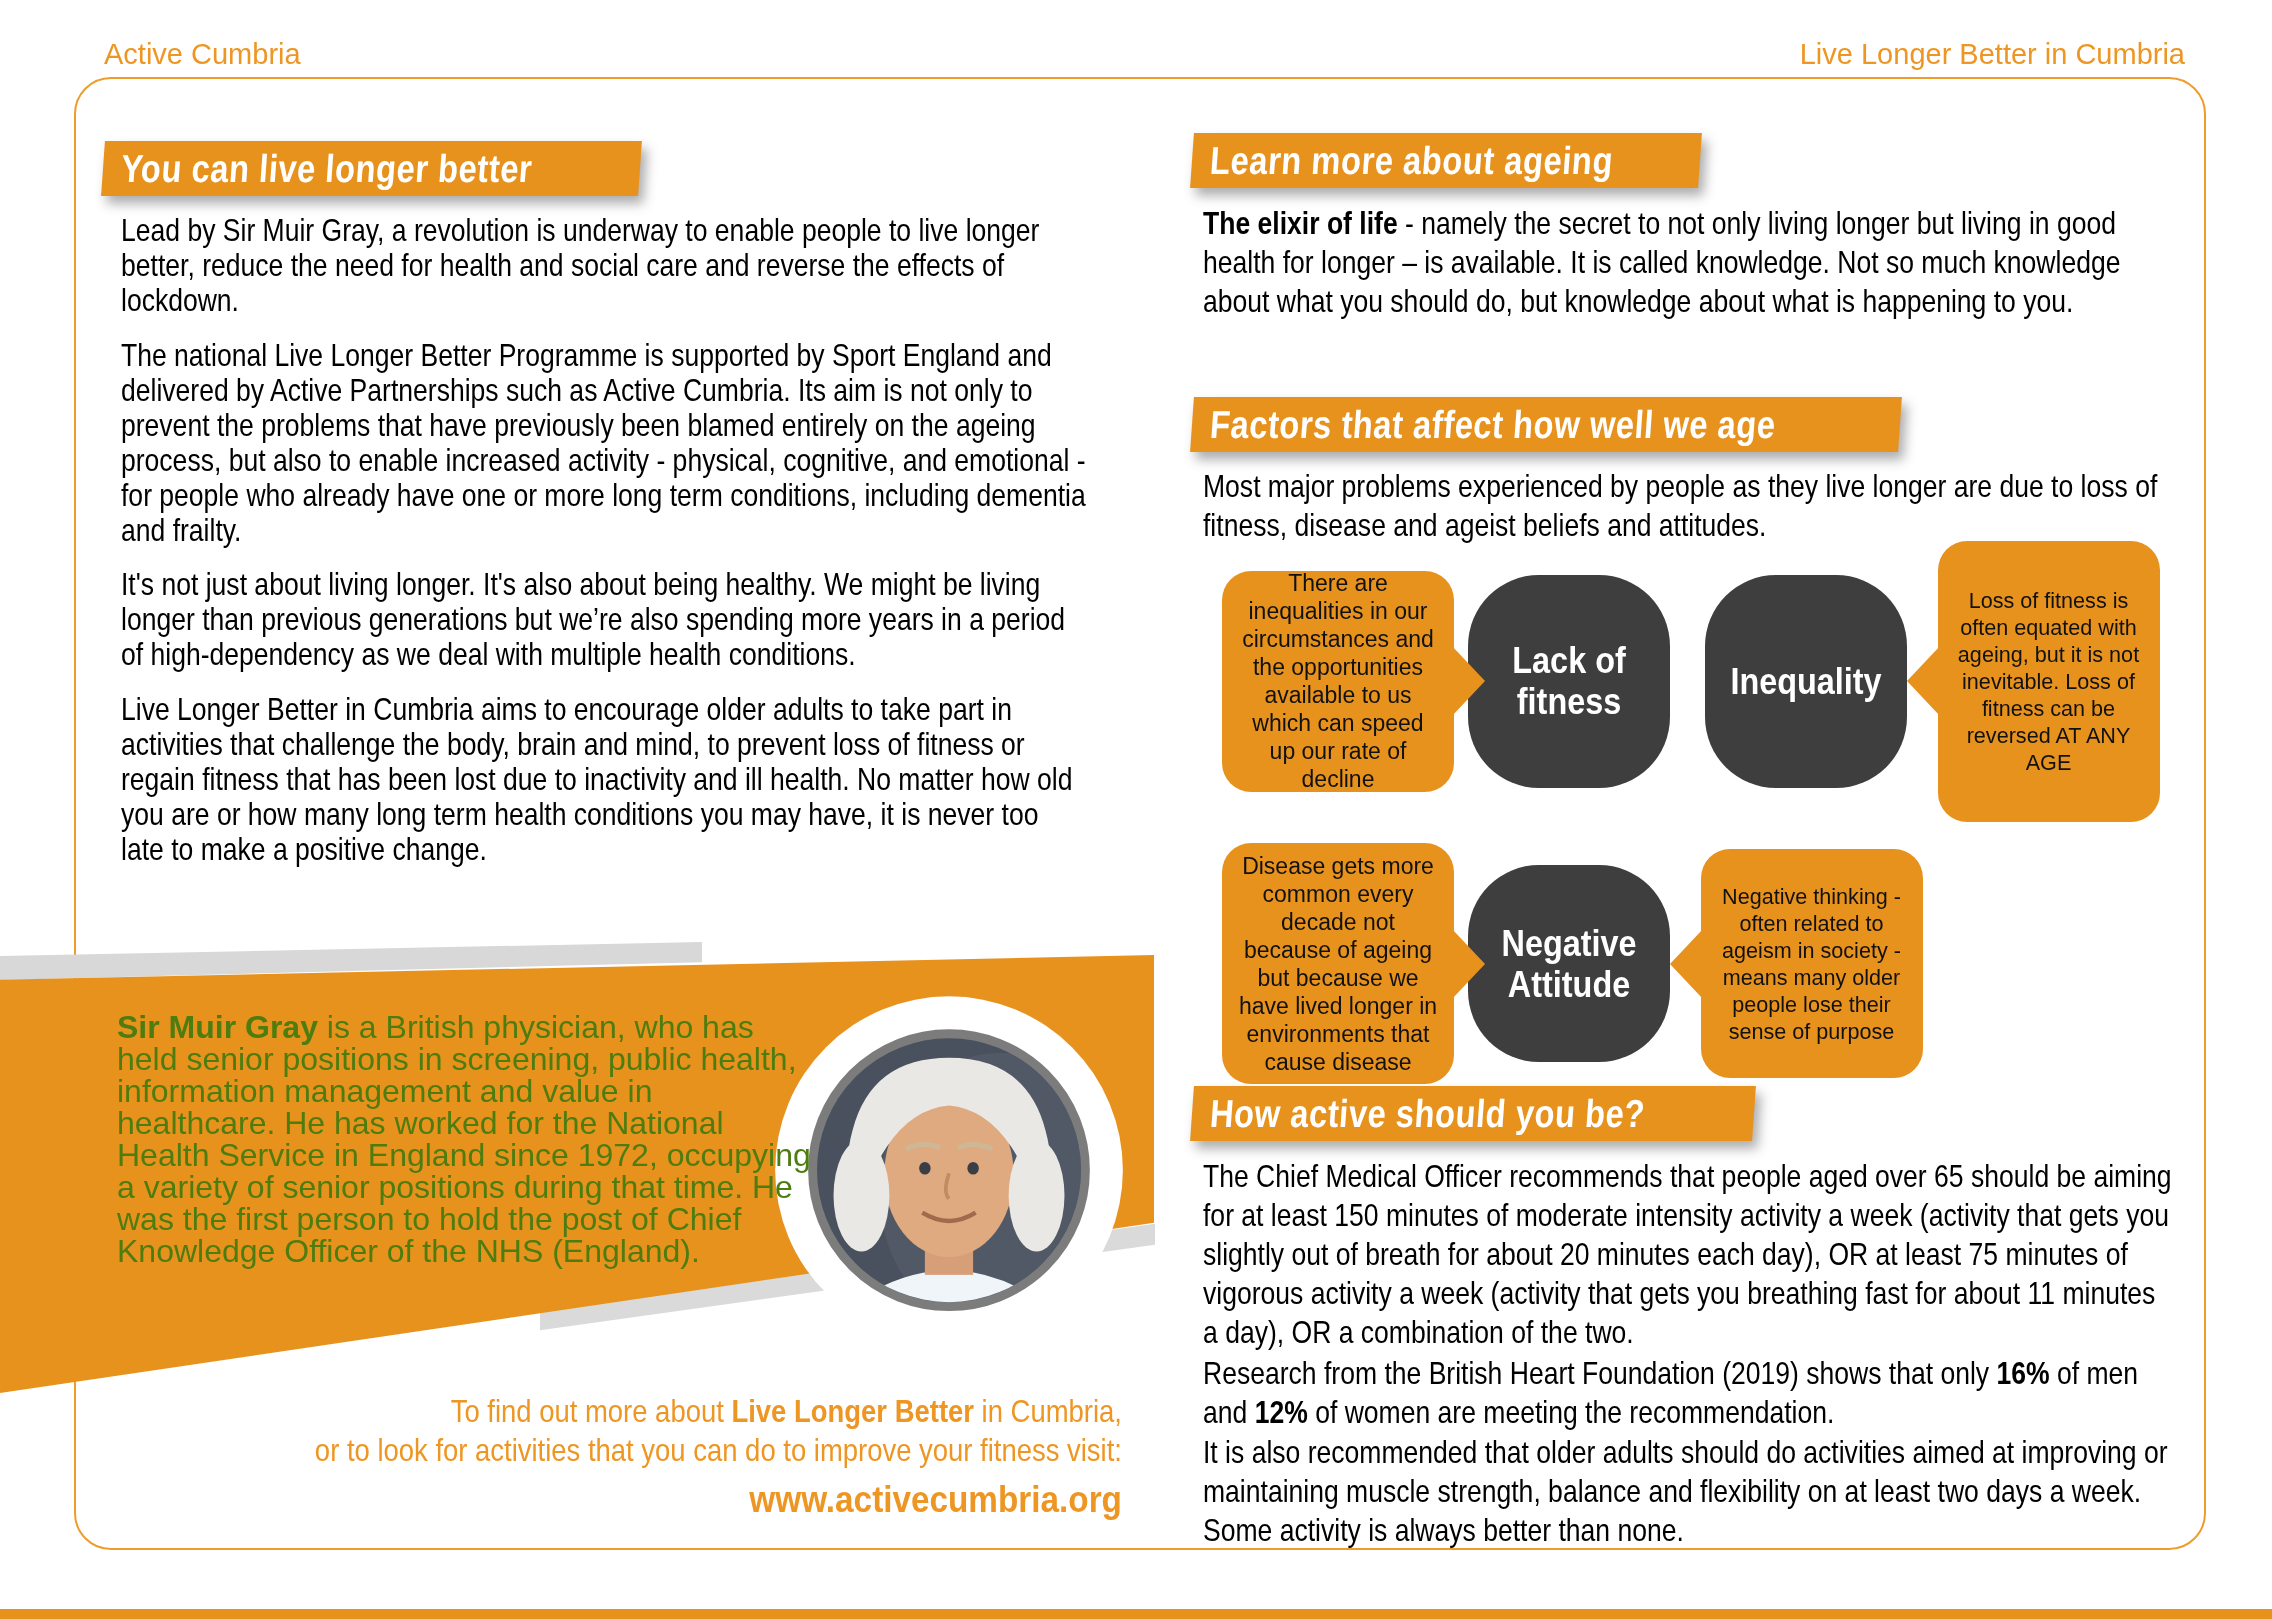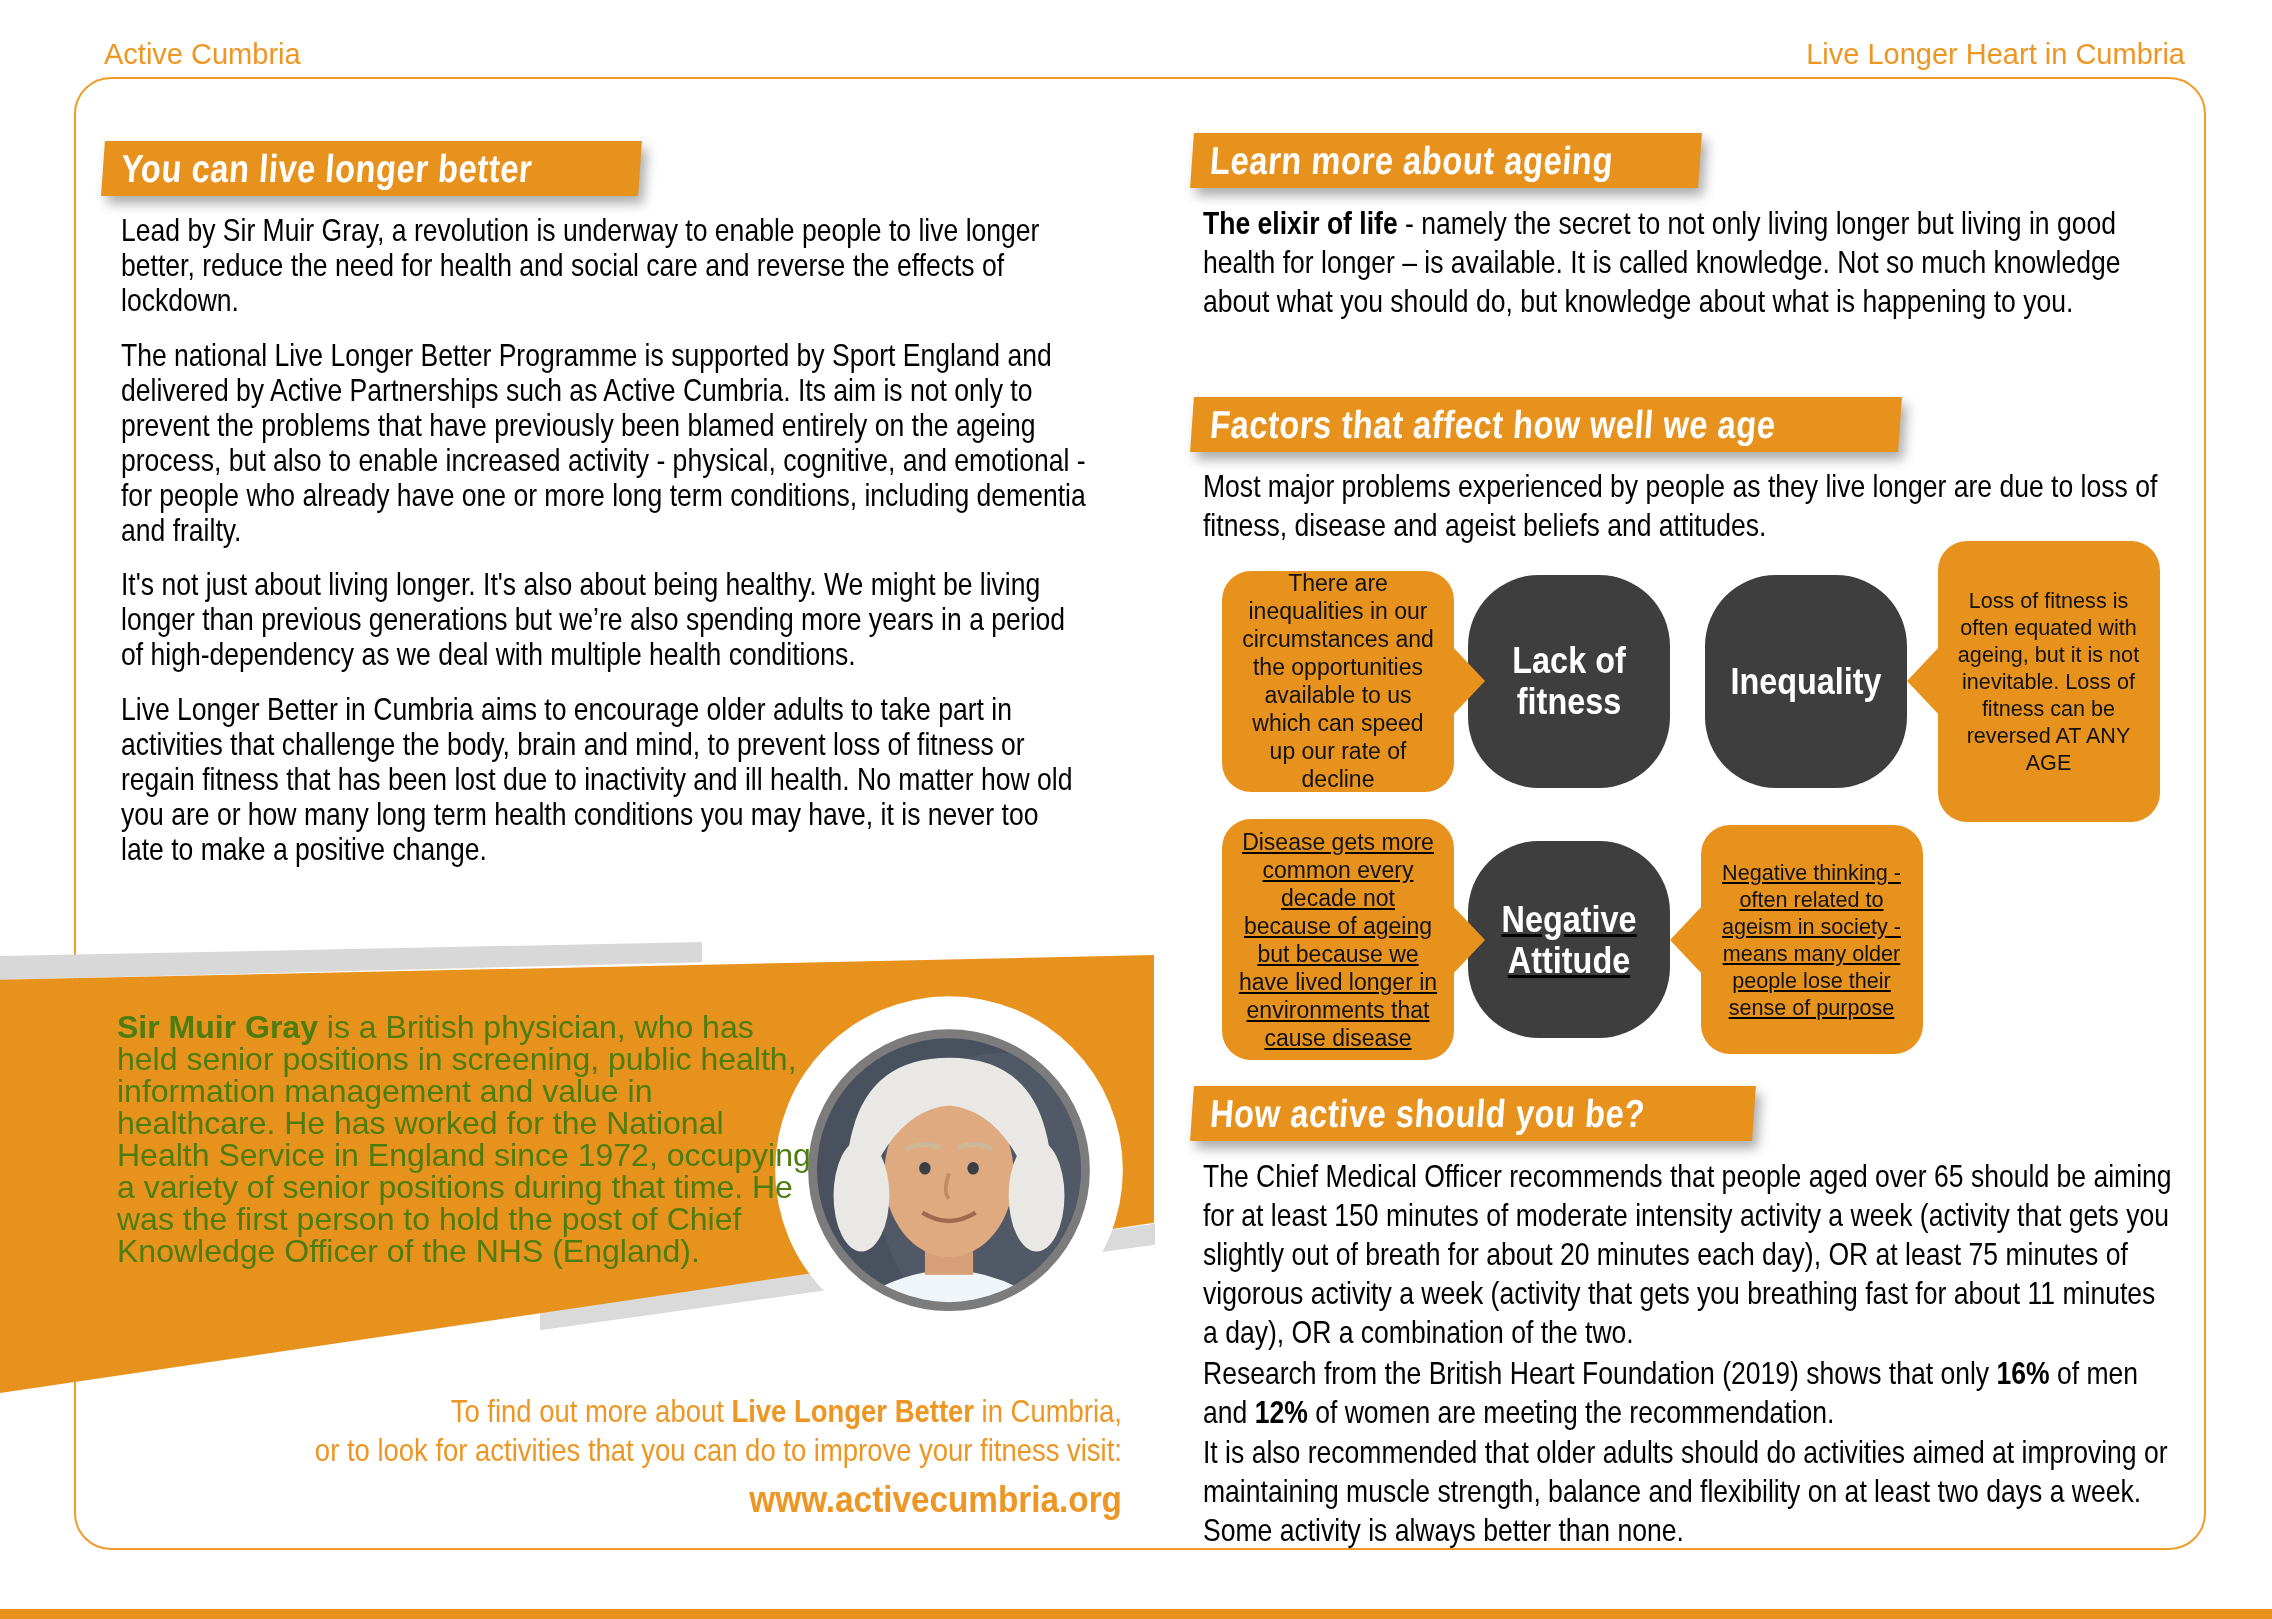--- a/index.html
+++ b/index.html
@@ -37,21 +37,21 @@
   .r-elixir{top:204px;}
   .r-factors{top:467px;}
   .r-cmo{top:1157px;}
   .r-research{top:1354px;}
   .r-last{top:1433px;}
   b.inb{font-weight:bold;}
 
   
   .drow{position:absolute;left:1222px;display:flex;align-items:center;}
   .drow1{top:570px;height:222px;}
-  .drow2{top:818px;height:243px;text-decoration:underline;}
+  .drow2{top:842px;height:243px;}
   .co{position:relative;background:#E8921E;border-radius:29px;color:#111;
       display:flex;align-items:center;justify-content:center;text-align:center;}
   .co .inner{font-size:23px;line-height:28px;padding:0 15.2px;}
   .co-l{width:232px;}
   .co-r{width:222px;}
   .co-r .inner{font-size:21.6px;line-height:27px;}
   .h1a{height:221px;align-items:center;} .h1b{height:281px;} .h2a{height:241px;} .h2b{height:229px;}
   .arr{position:absolute;width:0;height:0;top:50%;transform:translateY(-50%);}
   .arr-r{right:-30.5px;border-top:35px solid transparent;border-bottom:35px solid transparent;
          border-left:33px solid #E8921E;}
@@ -85,21 +85,21 @@
                 transform-origin:50% 0;}
 
   .bottomband{position:absolute;left:0;bottom:0;width:2273px;height:11.4px;background:#E8921E;}
 </style>
 </head>
 <body>
 
 <div class="page">
 
   <div class="hdr hdr-left">Active Cumbria</div>
-  <div class="hdr hdr-right">Live Longer Heart in Cumbria</div>
+  <div class="hdr hdr-right">Live Longer Better in Cumbria</div>
 
   <div class="frame"></div>
 
   <div class="banner banner1">
     <div class="txt">You can live longer better</div>
   </div>
 
   <div class="lcol cx">
     <p>Lead by Sir Muir Gray, a revolution is underway to enable people to live longer better, reduce the need for health and social care and reverse the effects of lockdown.</p>
     <p>The national Live Longer Better Programme is supported by Sport England and delivered by Active Partnerships such as Active Cumbria. Its aim is not only to prevent the problems that have previously been blamed entirely on the ageing process, but also to enable increased activity - physical, cognitive, and emotional - for people who already have one or more long term conditions, including dementia and frailty.</p>

